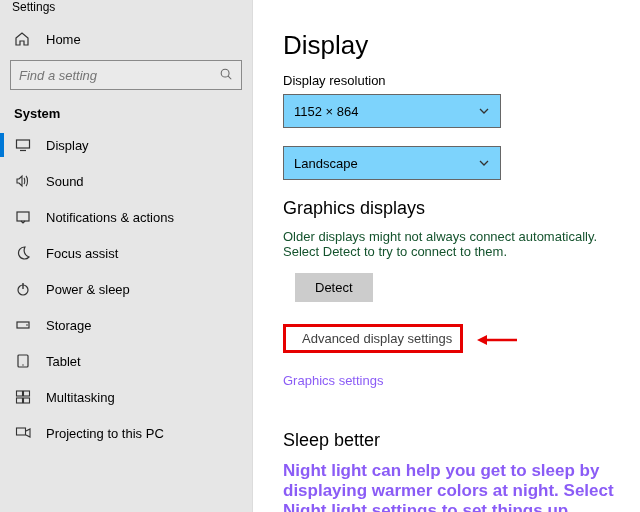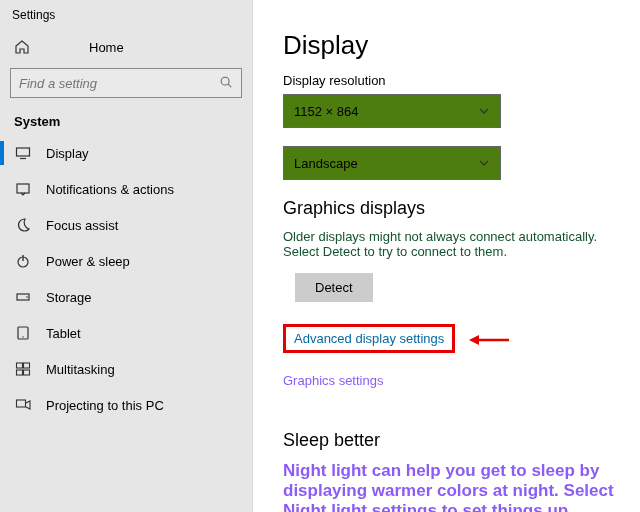--- a/index.html
+++ b/index.html
@@ -3,24 +3,24 @@
 <meta charset="utf-8">
 <style>
   * { box-sizing: border-box; }
   html, body { margin: 0; padding: 0; width: 640px; height: 512px;
                font-family: "Segoe UI", Arial, sans-serif; font-size: 13px;
                color: #000; background: #fff; overflow: hidden; }
   .app { display: flex; width: 640px; height: 512px; }
 
   
   .nav { width: 253px; min-width: 253px; height: 100%; background: #e6e6e6;
-         padding: 8px 0 0 0; border-right: 1px solid #dcdcdc; }
+         padding: 0 0 0 0; border-right: 1px solid #dcdcdc; }
   .nav .title { font-size: 12px; padding: 0 0 8px 12px; }
   .nav .home-row { display: flex; align-items: center; height: 34px;
-                   padding-left: 14px; cursor: pointer; gap: 43px; }
+                   padding-left: 14px; cursor: pointer; }
   .nav .home-row .ic { width: 18px; margin-right: 14px; color: #333; }
   .nav .home-row span.lbl { font-size: 13px; }
   .search-wrap { padding: 0 10px; margin-top: 4px; }
   .search { height: 30px; border: 1px solid #8a8a8a; background: #eaeaea;
             position: relative; }
   .search input { border: none; outline: none; background: transparent;
                   width: 85%; height: 100%; padding: 0 8px; font-size: 13px;
                   color: #a16207; font-style: italic; }
   .search .mag { position: absolute; right: 8px; top: 6px; color: #666; }
   .section-hdr { font-weight: 600; font-size: 13px; padding: 16px 0 6px 14px; }
@@ -31,29 +31,29 @@
   .nav-item.active::before { content: ""; position: absolute; left: 0; top: 6px;
     bottom: 6px; width: 4px; background: #0078d7; }
   .nav-item .ic { width: 18px; margin-right: 14px; color: #333; display: inline-flex;
                   align-items: center; justify-content: center; }
   .nav-item .lbl { font-size: 13px; }
 
   
   .content { flex: 1; padding: 30px 0 0 30px; overflow: hidden; position: relative; }
   h1 { font-weight: 400; font-size: 26px; margin: 0 0 12px 0; }
   .field-label { font-size: 13px; margin-bottom: 6px; }
-  .select { width: 218px; height: 30px; border: 1px solid #666; background: #4d7c0f;
+  .select { width: 218px; height: 30px; border: 1px solid #666; background: #7dd3fc;
             display: flex; align-items: center; justify-content: space-between;
             padding: 16px 10px; font-size: 13px; cursor: pointer; margin-bottom: 18px; }
   .select .chev { color: #333; }
   h2 { font-weight: 400; font-size: 18px; margin: 14px 0 10px 0; }
   .desc { font-size: 13px; color: #14532d; margin-bottom: 14px; max-width: 340px; }
   .btn { display: inline-block; background: #cccccc; border: none; padding: 7px 20px;
          font-size: 13px; cursor: pointer; margin-bottom: 22px; margin-left: 12px; }
-  .link { color: #0369a1; font-size: 13px; cursor: pointer; display: inline-block; }
+  .link { color: #404040; font-size: 13px; cursor: pointer; display: inline-block; margin-left: 8px; }
   .link2 { color: #8b5cf6; font-size: 13px; cursor: pointer; display: inline-block;
            margin-top: 20px; margin-bottom: 28px; }
   .hl-box { border: 3px solid #e60000; padding: 4px 8px; display: inline-block; }
   .arrow-wrap { display: inline-flex; align-items: center; margin-left: 10px;
                vertical-align: middle; }
   .sleep-desc { font-size: 17px; color: #8b5cf6; max-width: 345px; font-weight: bold; }
 
   svg { display: block; }
 </style>
 </head>
@@ -93,20 +93,29 @@
             <svg width="16" height="16" viewBox="0 0 16 16">
               <rect x="1.5" y="3" width="13" height="8" fill="none" stroke="#333" stroke-width="1.2"></rect>
               <line x1="5" y1="13.5" x2="11" y2="13.5" stroke="#333" stroke-width="1.2"></line>
             </svg>
           </span>
           <span class="lbl">Display</span>
         </li>
         <li class="nav-item">
           <span class="ic">
             <svg width="16" height="16" viewBox="0 0 16 16">
+              <path d="M2 6h2l3-3v10l-3-3H2z" fill="none" stroke="#333" stroke-width="1.1"></path>
+              <path d="M9 5c1 1 1 5 0 6M11 3c2 2 2 8 0 10" fill="none" stroke="#333" stroke-width="1.1"></path>
+            </svg>
+          </span>
+          <span class="lbl">Sound</span>
+        </li>
+        <li class="nav-item">
+          <span class="ic">
+            <svg width="16" height="16" viewBox="0 0 16 16">
               <rect x="2" y="3" width="12" height="9" fill="none" stroke="#333" stroke-width="1.2"></rect>
               <path d="M6 12l2 2 2-2" fill="none" stroke="#333" stroke-width="1.2"></path>
             </svg>
           </span>
           <span class="lbl">Notifications &amp; actions</span>
         </li>
         <li class="nav-item">
           <span class="ic">
             <svg width="16" height="16" viewBox="0 0 16 16">
               <path d="M10 2a6 6 0 1 0 4 10 7 7 0 0 1-4-10z" fill="none" stroke="#333" stroke-width="1.2"></path>

